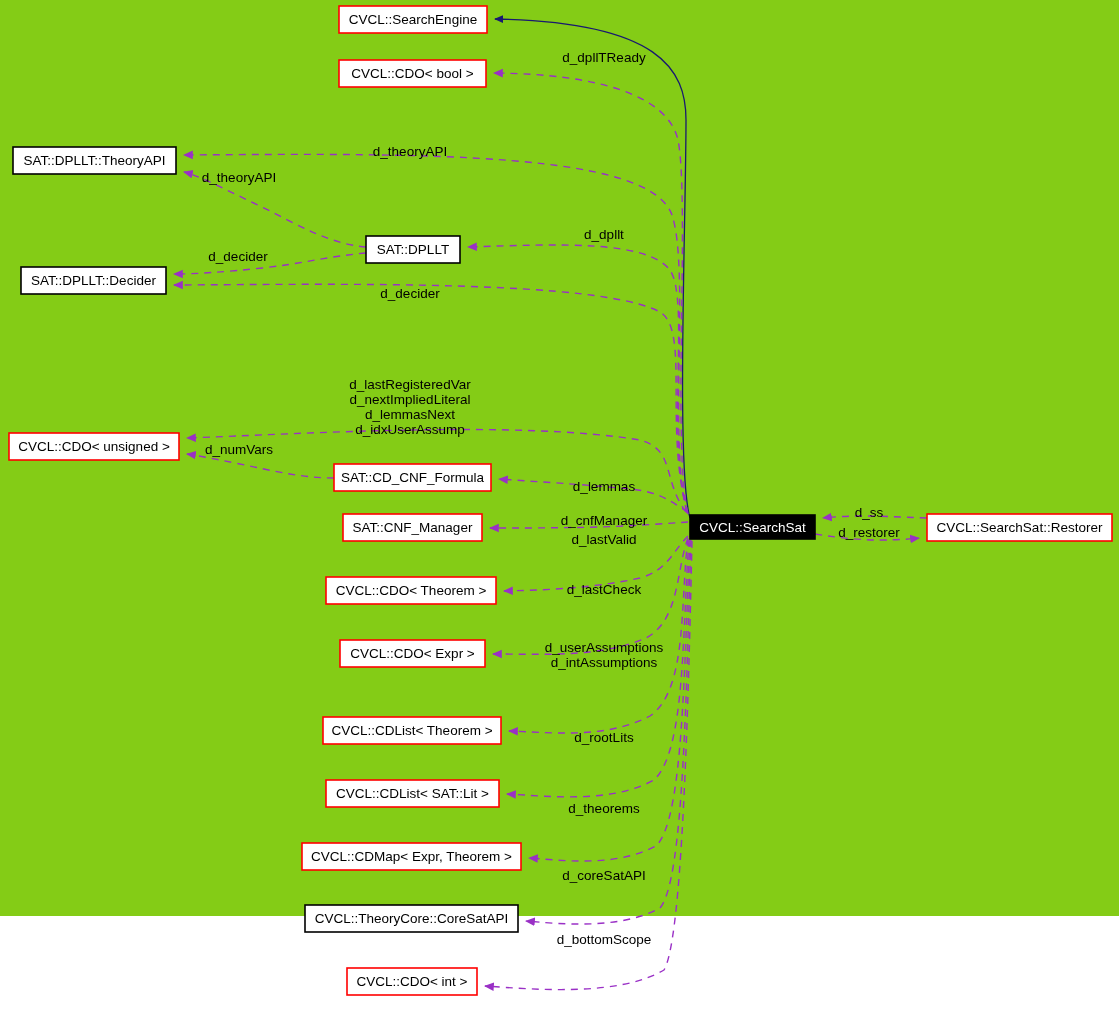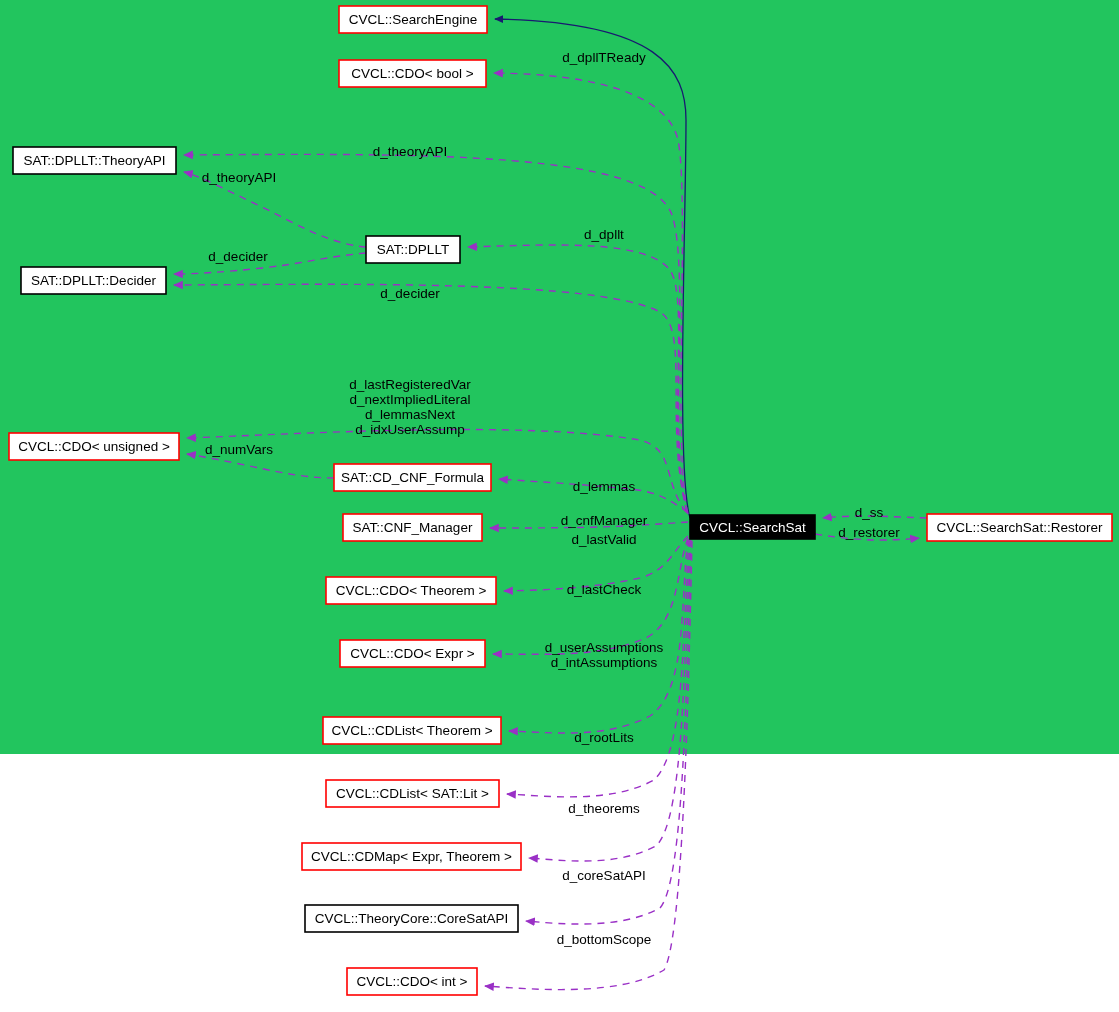--- a/index.html
+++ b/index.html
@@ -9,22 +9,22 @@
   }
   body {
     width: 1119px;
     height: 1012px;
     font-family: "Liberation Sans", sans-serif;
     overflow: hidden;
   }
   #diagram-root {
     position: relative;
     width: 1119px;
-    height: 754px;
-    background: #22c55e;
+    height: 916px;
+    background: #84cc16;
   }
   svg#graph {
     display: block;
     width: 1119px;
     height: 1012px;
   }
   .node-box {
     fill: #ffffff;
     stroke-width: 1.6;
   }

